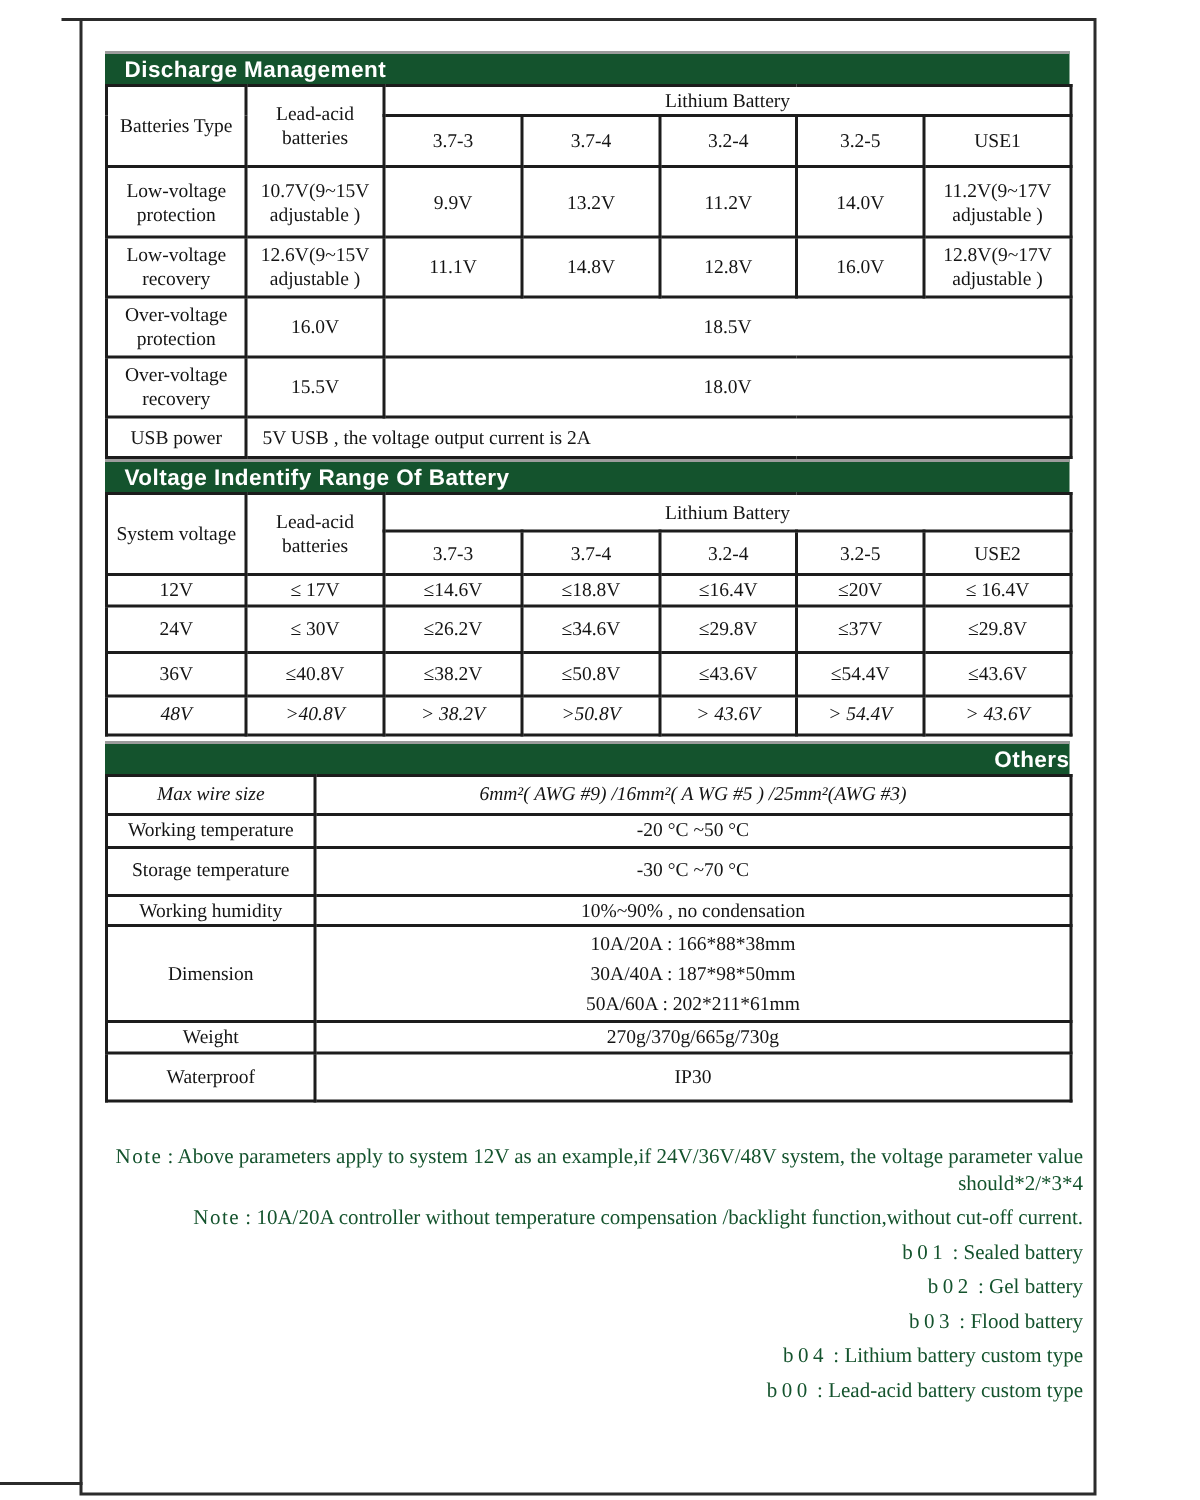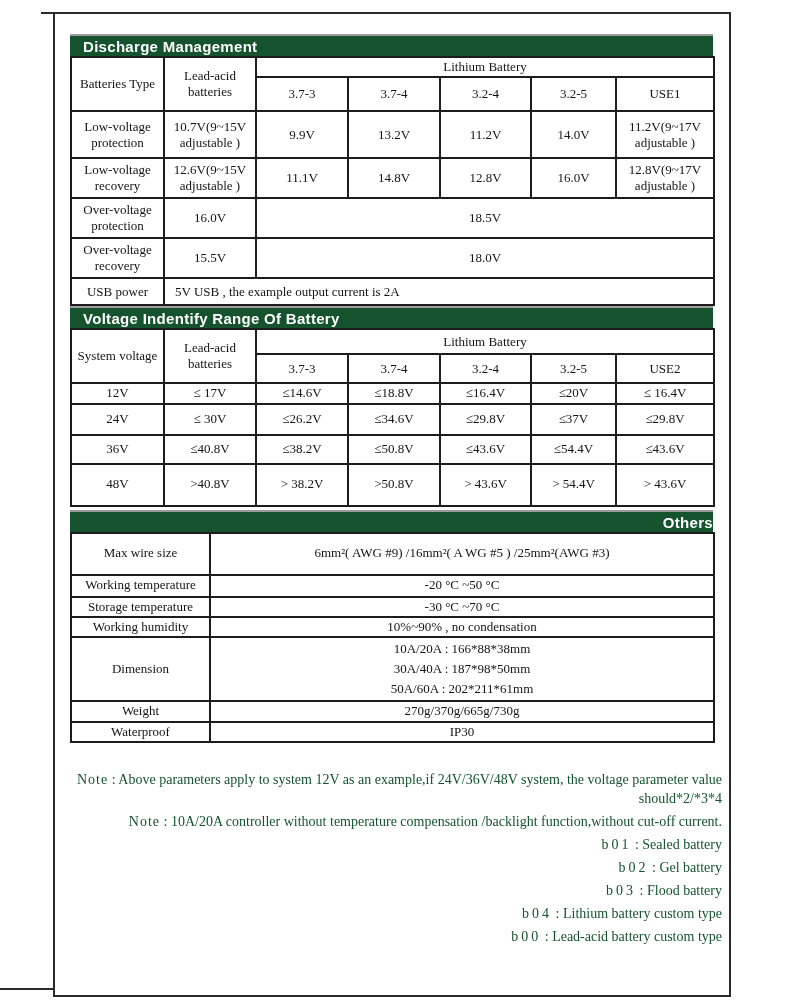--- a/index.html
+++ b/index.html
@@ -31,22 +31,22 @@
     border:2px solid #1c1c1c; text-align:center; vertical-align:middle;
     font-size:13px; font-weight:normal; padding:1px 2px; line-height:1.25;
     overflow:hidden;
   }
   
   col.c1{width:93px;} col.c2{width:92px;} col.c3{width:92px;} col.c4{width:92px;}
   col.c5{width:91px;} col.c6{width:85px;} col.c7{width:98px;}
 
   tr.h20{height:20px;} tr.h25{height:25px;} tr.h29{height:29px;} tr.h34{height:34px;}
   tr.h47{height:47px;} tr.h40{height:40px;} tr.h27{height:27px;}
-  tr.h33{height:16px;} tr.h31{height:31px;border-radius:12px;} tr.h26{height:42px;}
-  tr.h22{height:22px;} tr.h20b{height:20px;} tr.h18{height:18px;}
+  tr.h33{height:16px;} tr.h31{height:31px;border-radius:12px;} tr.h26{height:26px;font-style:italic;}
+  tr.h22{height:22px;} tr.h20b{height:32px;} tr.h18{height:18px;}
   tr.h61{height:61px;} tr.h21{height:21px;}
 
   td.left { text-align:left; padding-left:10px; }
 
   
   col.o1{width:139px;} col.o2{width:504px;}
   .dim-line { line-height:20px; }
 
   .notes {
     margin-top:28px; margin-left:-8px; width:660px;
@@ -116,21 +116,21 @@
       <td>16.0V</td>
       <td colspan="5">18.5V</td>
     </tr>
     <tr class="h40">
       <td>Over-voltage recovery</td>
       <td>15.5V</td>
       <td colspan="5">18.0V</td>
     </tr>
     <tr class="h27">
       <td>USB power</td>
-      <td colspan="6" class="left">5V USB  ,  the example output current is 2A</td>
+      <td colspan="6" class="left">5V USB  ,  the voltage output current is 2A</td>
     </tr>
   </tbody>
     </table>
 
   <div class="banner">Voltage Indentify Range Of Battery</div>
 
   <table>
     <colgroup>
         <col class="c1">
         <col class="c2">

